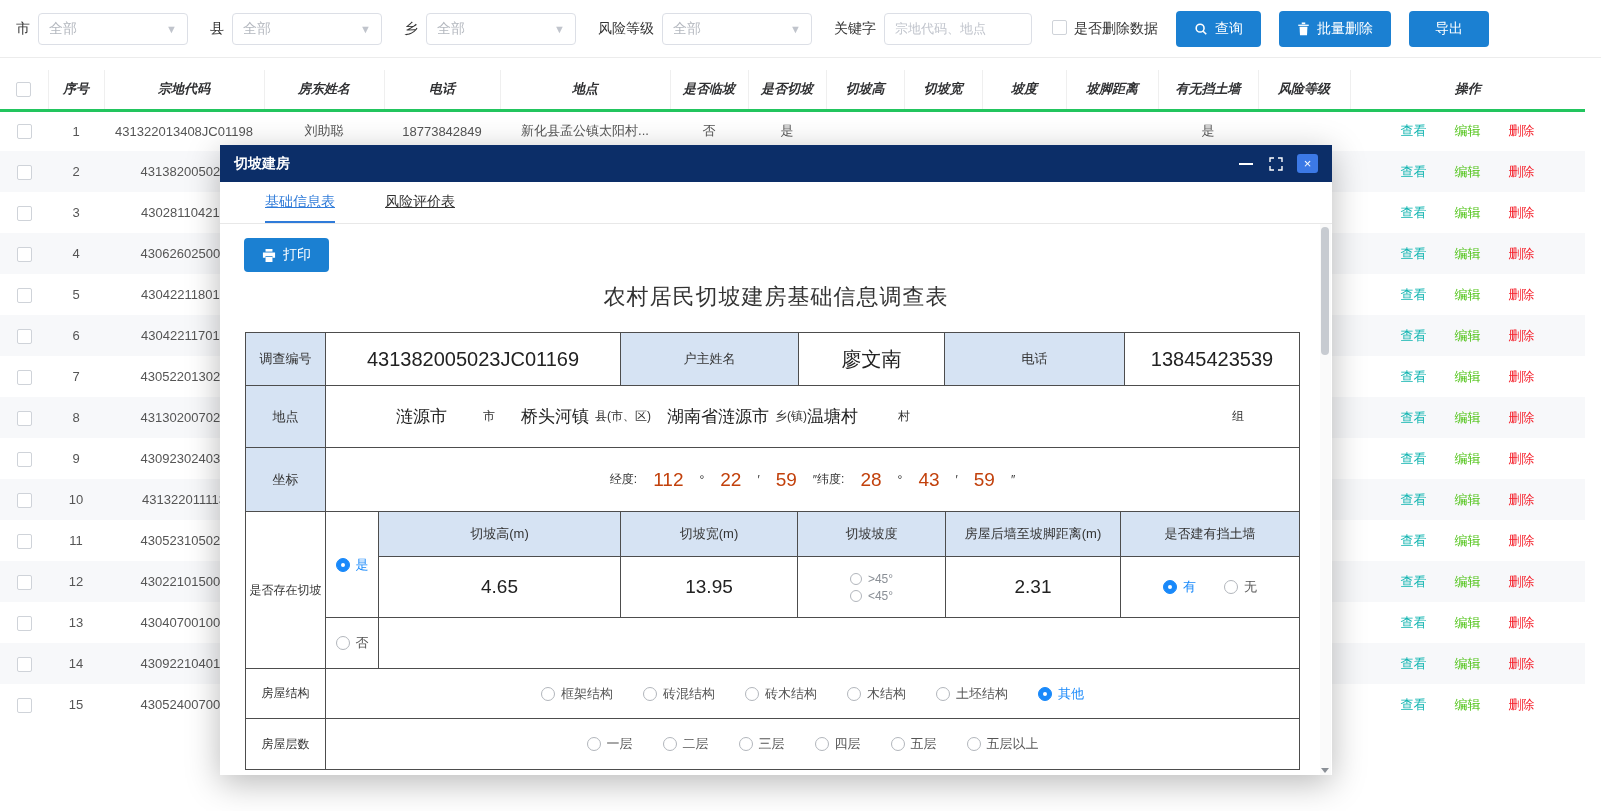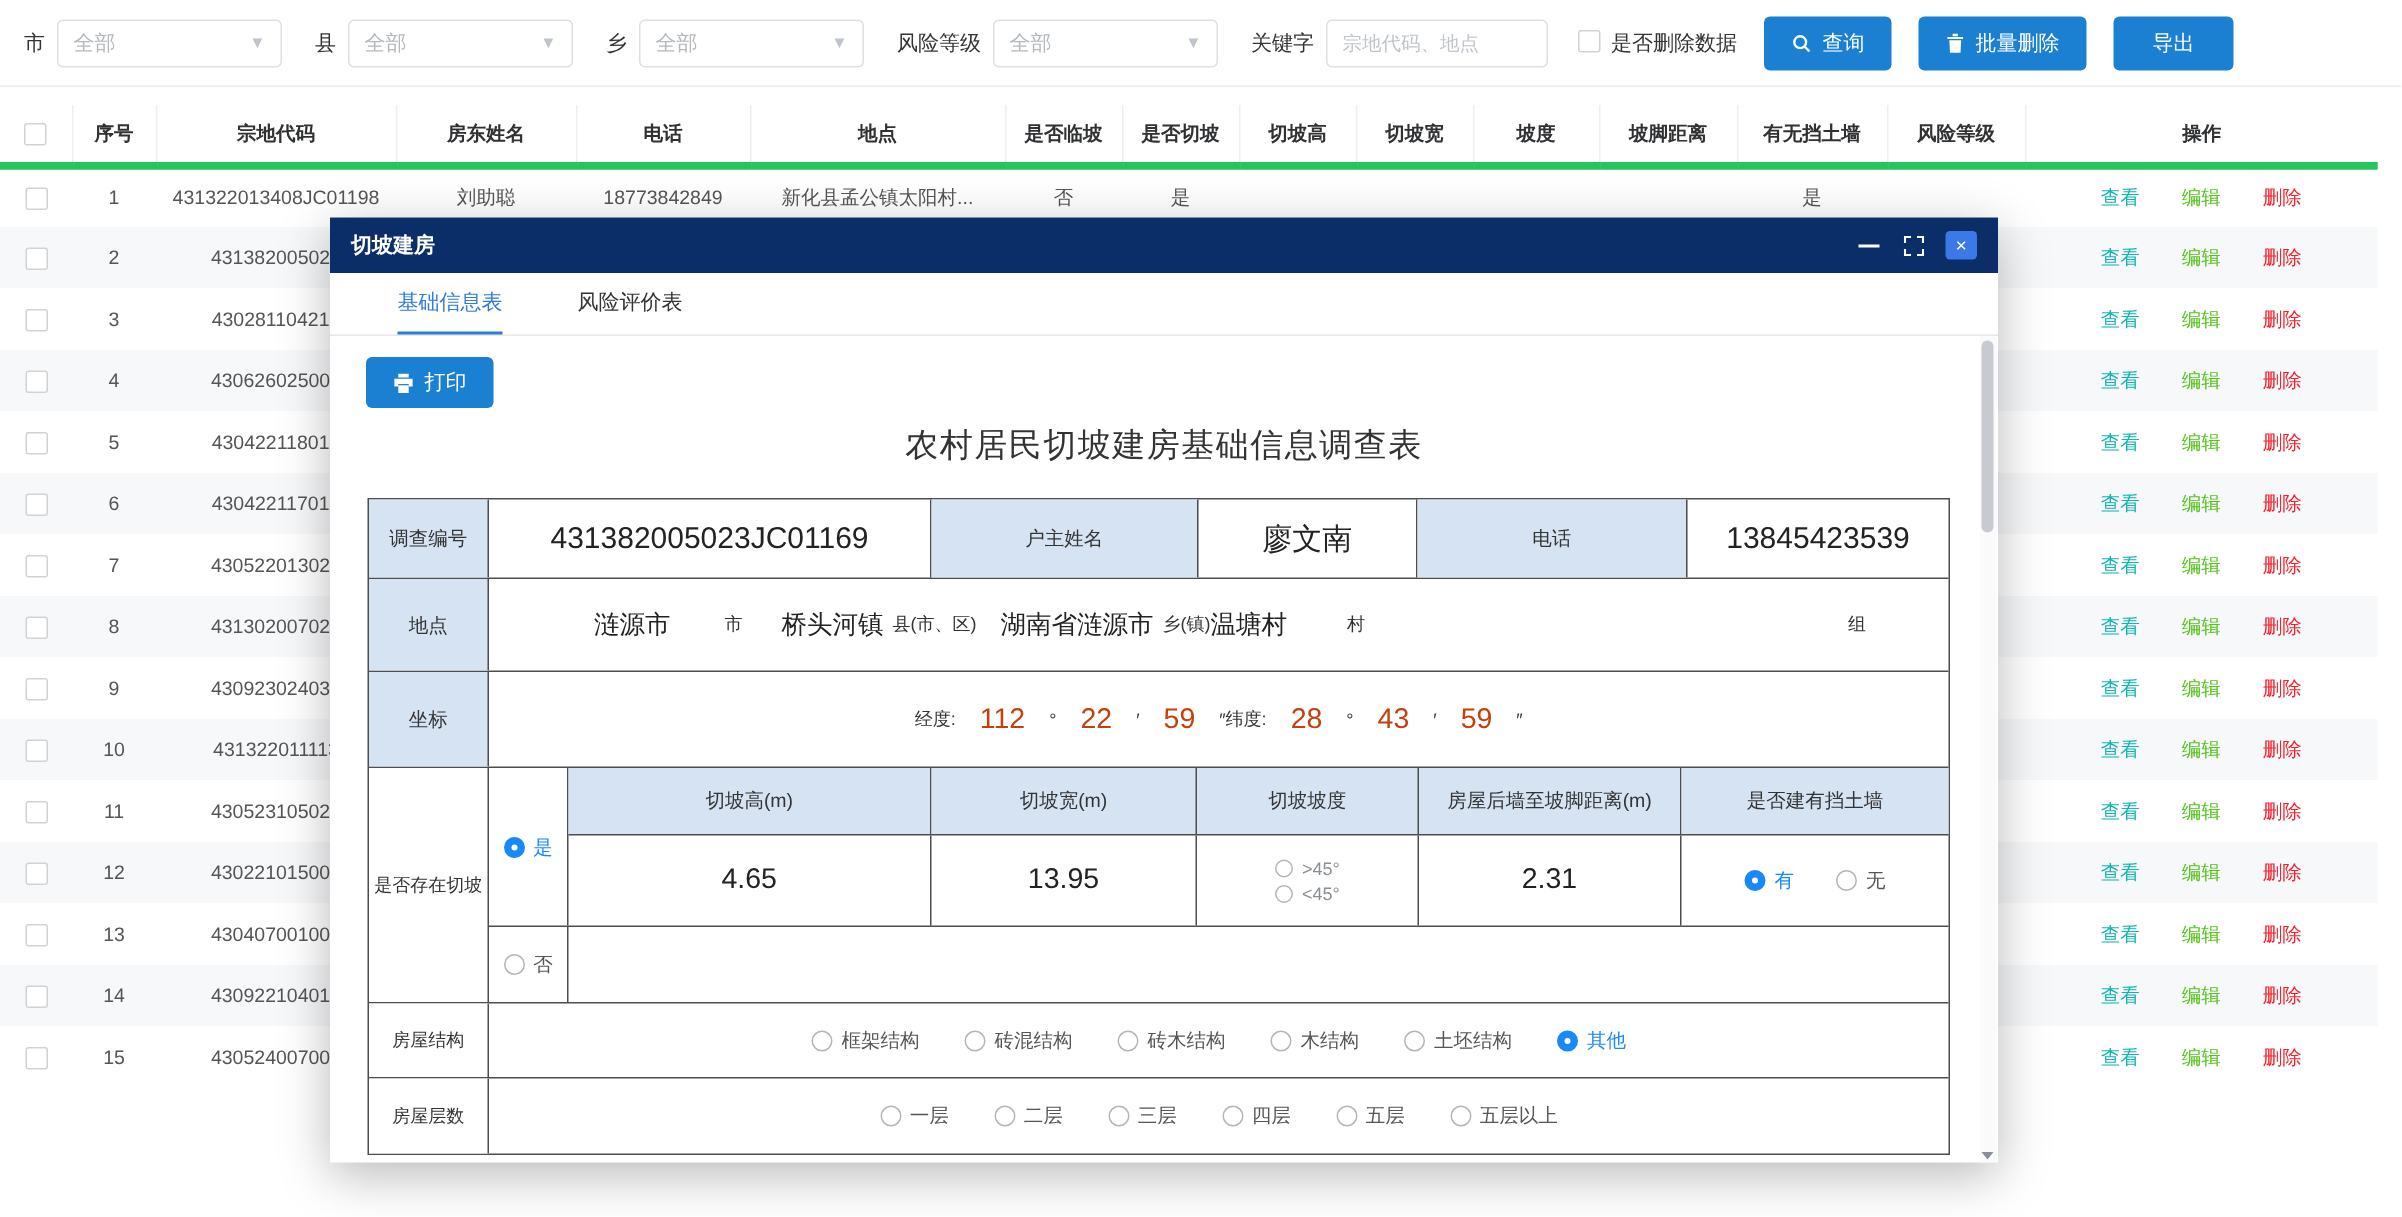--- a/index.html
+++ b/index.html
@@ -36,21 +36,21 @@
   }
   .btn.query{ margin-left:18px; }
   .btn.batch{ margin-left:18px; }
   .btn.export{ margin-left:18px; margin-right:96px; padding:0 26px; }
 
   
   .table-wrap{ padding-top:12px; }
   table{ border-collapse:collapse; width:1585px; table-layout:fixed; }
   thead th{
     height:40px; font-size:13px; font-weight:bold; color:#303133; text-align:center;
-    border-bottom:5px solid #22c55e; background:#fff;
+    border-bottom:3px solid #22c55e; background:#fff;font-style:italic;
   }
   thead th:not(:last-child){ border-right:1px solid #efefef; }
   tbody td{
     height:41px; font-size:13px; color:#555; text-align:center;
     overflow:hidden; text-overflow:ellipsis; white-space:nowrap;
   }
   tbody tr:nth-child(even){ background:#f7f8fa; }
   .c-check{width:48px;} .c-no{width:56px;} .c-code{width:160px;} .c-owner{width:120px;}
   .c-phone{width:116px;} .c-loc{width:170px;} .c-near{width:78px;} .c-cut{width:78px;}
   .c-ch{width:78px;} .c-cw{width:78px;} .c-slope{width:84px;} .c-fd{width:92px;}
@@ -70,21 +70,21 @@
     padding:16px 14px; flex:none;
   }
   .m-title{ font-size:14px; font-weight:bold; flex:1; }
   .win-min{ width:14px; height:2px; background:#fff; display:inline-block; cursor:pointer; margin-right:16px; }
   .win-max{ cursor:pointer; margin-right:14px; display:inline-flex; }
   .win-close{
     width:21px; height:19px; background:#3c79e6; color:#fff; border-radius:3px;
     display:inline-flex; align-items:center; justify-content:center; font-size:13px; cursor:pointer;
   }
   .m-tabs{ height:42px; border-bottom:1px solid #e8e8e8; display:flex; padding-left:45px; gap:50px; flex:none; }
-  .tab{ display:flex; align-items:center; font-size:14px; color:#333; cursor:pointer; border-bottom:2px solid transparent; }
+  .tab{ display:flex; align-items:center; font-size:14px; color:#333; cursor:pointer; border-bottom:2px solid transparent;text-decoration:underline; }
   .tab.active{ color:#2f7bd9; border-bottom-color:#2f7bd9; }
   .m-body{ flex:1; position:relative; overflow:hidden; }
   .print-btn{ margin:14px 0 0 24px; height:34px; }
   .form-title{ text-align:center; font-size:22px; color:#333; margin-top:10px; letter-spacing:1px; }
 
   .form{ width:1055px; margin:20px 0 0 25px; border:1px solid #4d4d4d; }
   .f-row{ display:flex; border-bottom:1px solid #4d4d4d; }
   .f-row:last-child{ border-bottom:none; }
   .fc{ border-right:1px solid #4d4d4d; display:flex; align-items:center; justify-content:center; }
   .fc:last-child{ border-right:none; }

